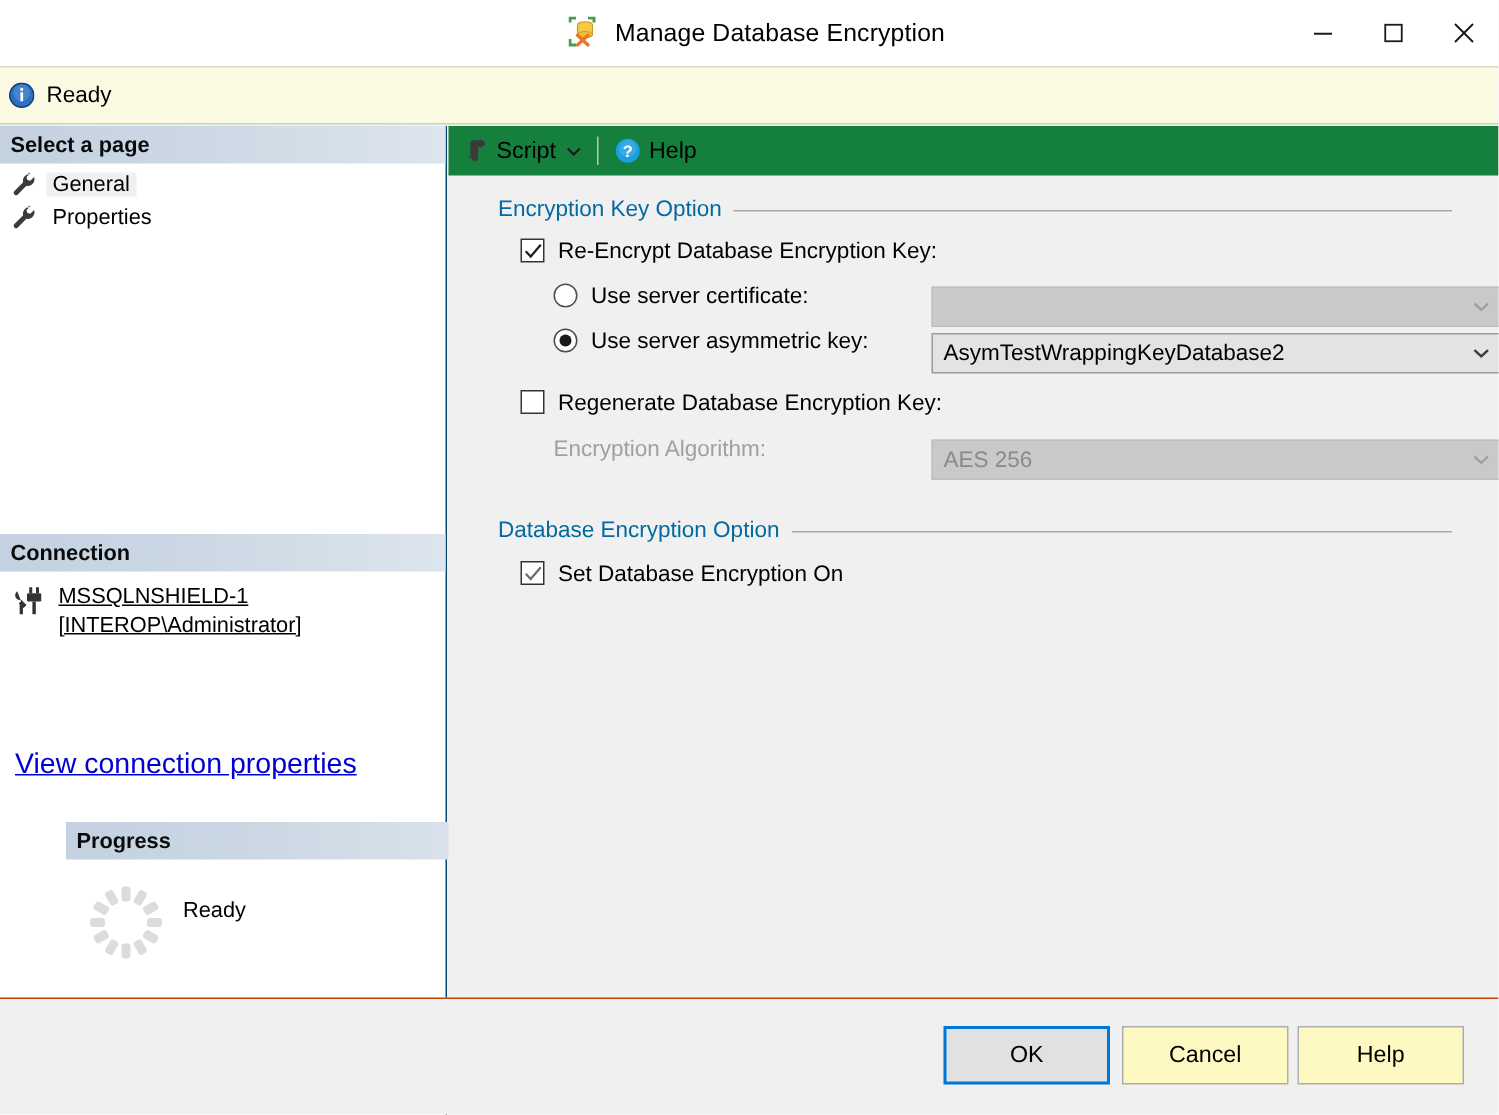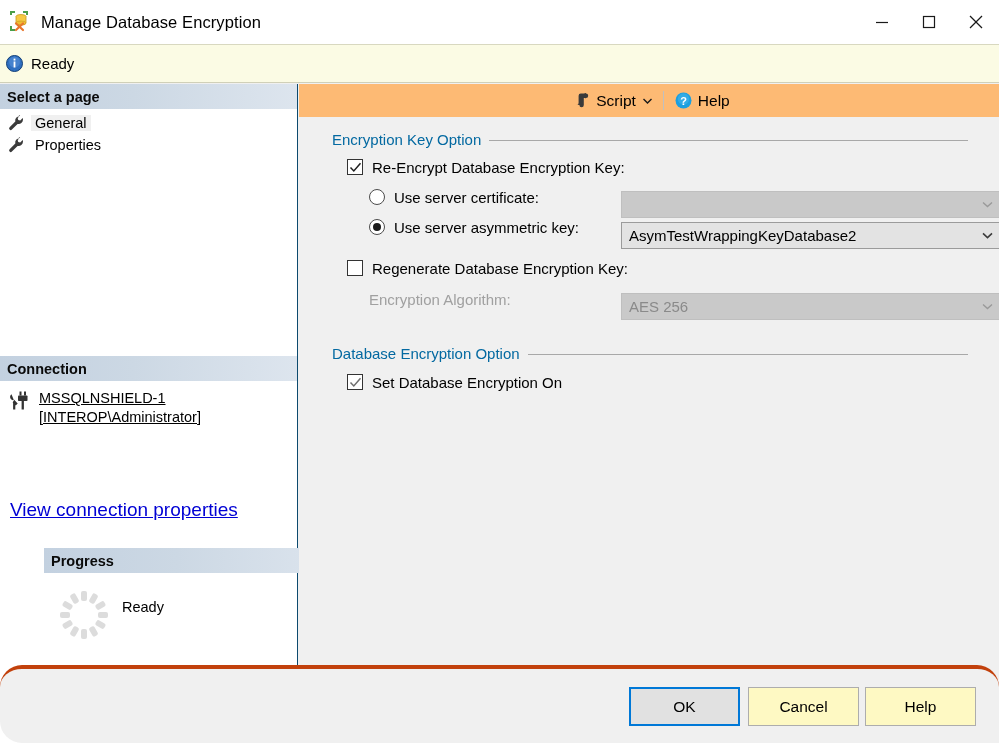--- a/index.html
+++ b/index.html
@@ -18,20 +18,21 @@
     box-sizing: border-box;
   }
 
   
   .titlebar {
     position: absolute; left: 0; top: 0;
     width: 999px; height: 44px;
     background: #ffffff;
     display: flex; align-items: center;
     box-sizing: border-box;
+    justify-content: center;
   }
   .title-icon {
     width: 22px; height: 22px;
     margin-left: 10px; margin-right: 9px;
     position: relative; flex: none;
   }
   .title-text {
     font-size: 16.5px;
     color: #000000;
     letter-spacing: 0.1px;
@@ -113,22 +114,21 @@
   
   .main {
     position: absolute; left: 299px; top: 84px;
     width: 700px; height: 580px;
     background: #f0f0f0;
     box-sizing: border-box;
   }
   .toolbar {
     height: 33px; display: flex; align-items: center;
     padding-left: 5px;
-    background: #fdba74;
-    justify-content: center;
+    background: #15803d;
   }
   .tb-item { display: flex; align-items: center; height: 26px; padding: 0 4px; }
   .tb-item .t-lbl { font-size: 15.5px; color: #000; margin-left: 6px; }
   .script-icon { width: 17px; height: 17px; flex: none; }
   .tb-caret {
     width: 16px; height: 26px;
     display: flex; align-items: center; justify-content: center;
   }
   .tb-sep { width: 1px; height: 19px; background: #c0c0c0; margin: 0 7px; }
   .help-icon { width: 17px; height: 17px; flex: none; }
@@ -191,23 +191,22 @@
     display: flex; align-items: center; justify-content: center;
   }
   .combo.enabled { background: #e3e3e3; color: #000; border-color: #9b9b9b; }
   .combo.disabled { background: #c9c9c9; color: #8a8a8a; border-color: #bfbfbf; }
 
   
   .footer {
     position: absolute; left: 0; top: 665px;
     width: 999px; height: 78px;
     background: #f0f0f0;
-    border-top: 4px solid #c2410c;
-    box-sizing: border-box;
-    border-radius: 22px;
+    border-top: 1px solid #c2410c;
+    box-sizing: border-box;
   }
   .btn {
     position: absolute; top: 18px;
     width: 111px; height: 39px;
     background: #fef9c3;
     border: 1px solid #adadad;
     box-sizing: border-box;
     font-size: 15.5px; color: #000;
     display: flex; align-items: center; justify-content: center;
     cursor: default;

